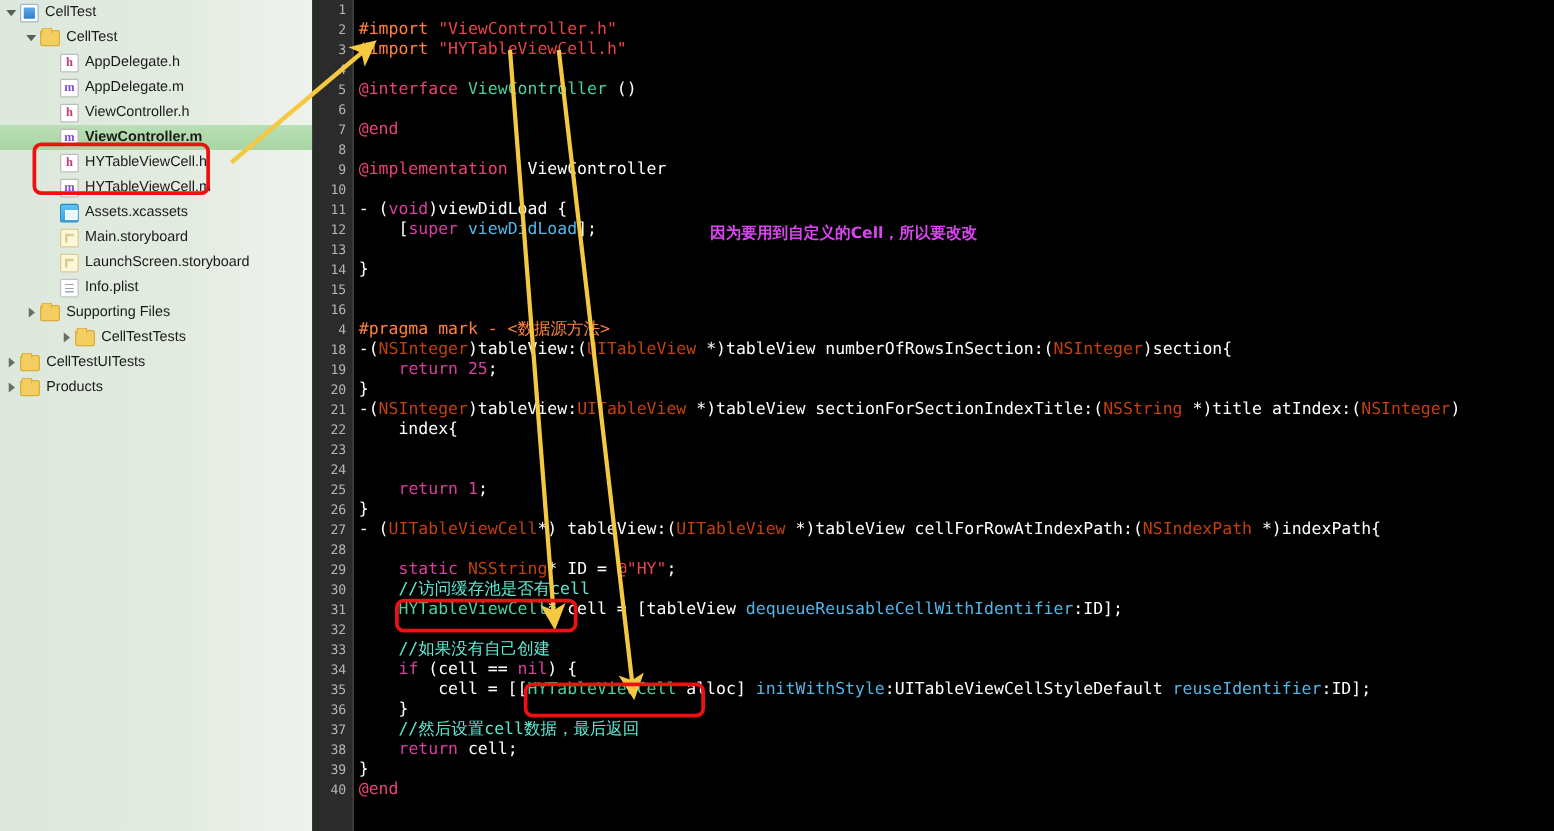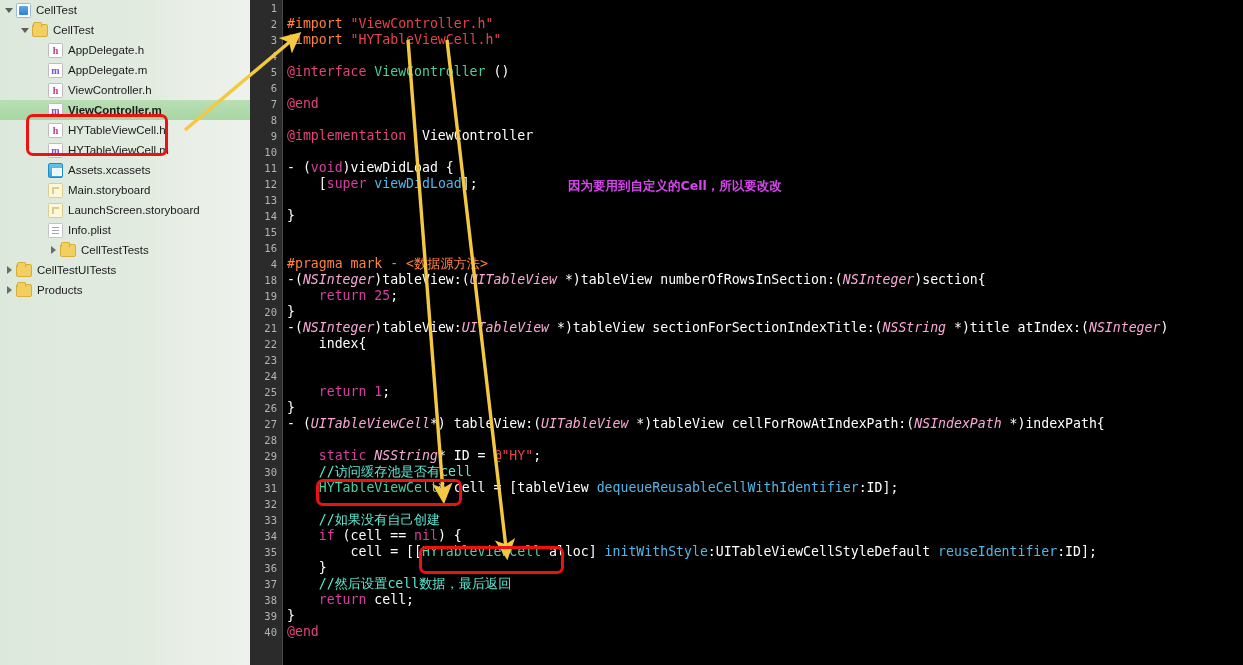--- a/index.html
+++ b/index.html
@@ -177,21 +177,21 @@
     height: 16px;
     line-height: 16px;
     padding-left: 3px;
     overflow: visible;
   }
   .pp   { color: #ff8040; }      
   .str  { color: #e8434b; }      
   .kw   { color: #e6427f; }      
   .kw2  { color: #d83fa0; }      
   .type { color: #49d1a0; }      
-  .cls  { color: #f9a8d4; font-style: italic; }      
+  .cls  { color: #c2410c; }      
   .sel  { color: #52b7e8; }      
   .num  { color: #d83fa0; }      
   .cmt  { color: #5eead4; }      
   .plain{ color: #ffffff; }
 
   
   #overlay {
     position: absolute; left: 0; top: 0;
     width: 1243px; height: 665px;
     pointer-events: none;
@@ -268,20 +268,25 @@
       </div>
       <div class="nav-row" style="padding-left: 36px;">
         <span class="disc"></span>
         <span class="ico story"></span>
         <span class="nav-label">LaunchScreen.storyboard</span>
       </div>
       <div class="nav-row" style="padding-left: 36px;">
         <span class="disc"></span>
         <span class="ico plist"></span>
         <span class="nav-label">Info.plist</span>
+      </div>
+      <div class="nav-row" style="padding-left: 20px;">
+        <span class="disc closed"></span>
+        <span class="ico folder"></span>
+        <span class="nav-label">Supporting Files</span>
       </div>
       <div class="nav-row" style="padding-left: 16px; margin-left: 32px;">
         <span class="disc closed"></span>
         <span class="ico folder"></span>
         <span class="nav-label">CellTestTests</span>
       </div>
       <div class="nav-row" style="padding-left: 4px;">
         <span class="disc closed"></span>
         <span class="ico folder"></span>
         <span class="nav-label">CellTestUITests</span>

